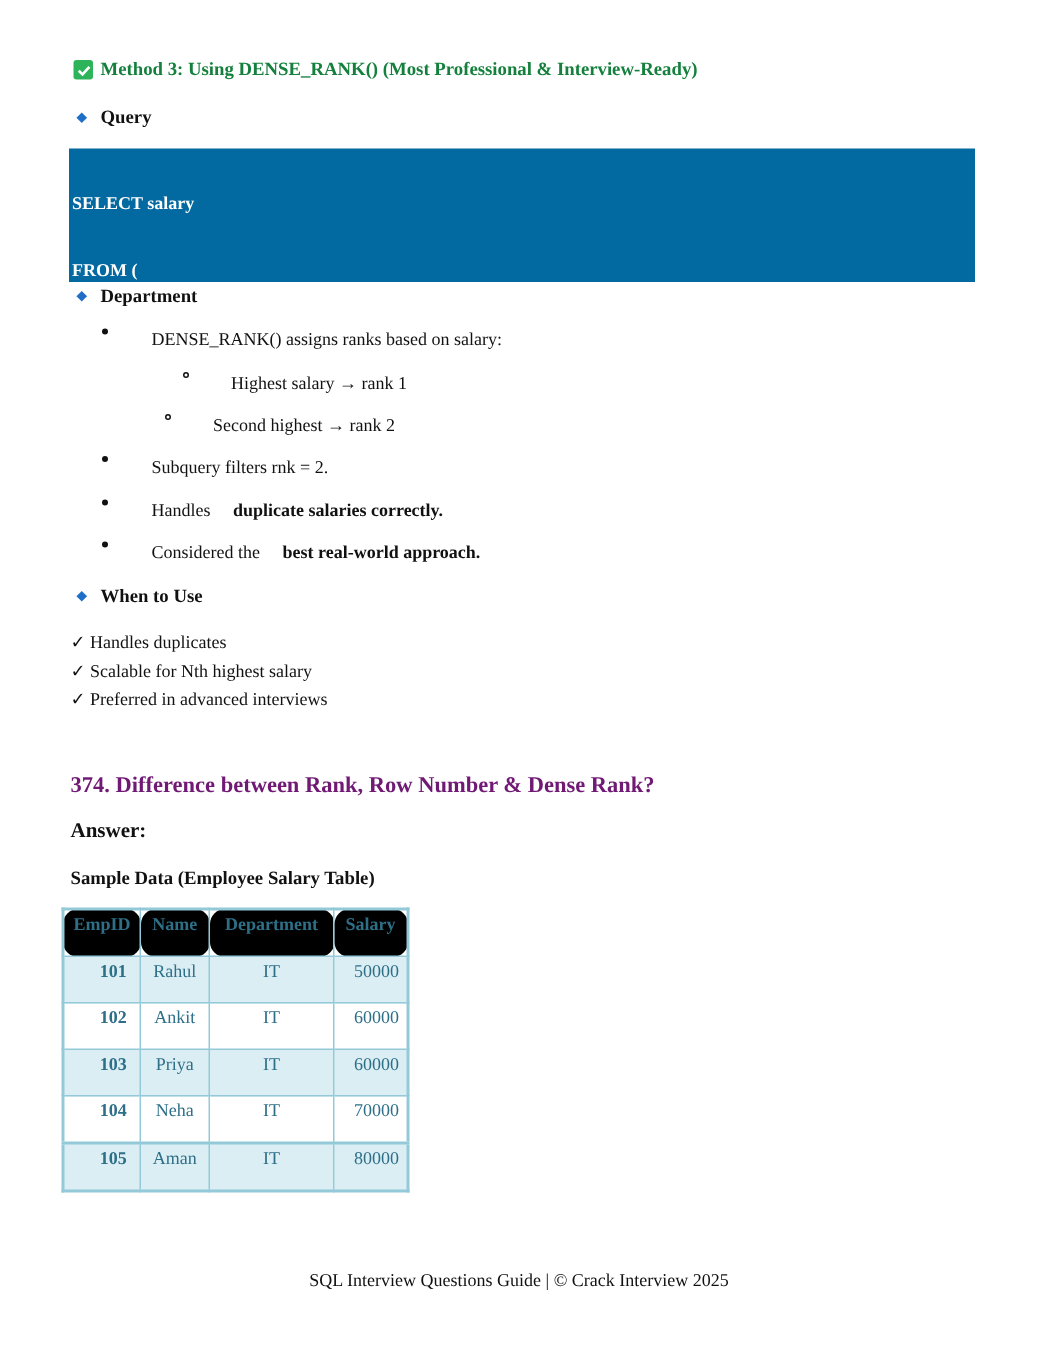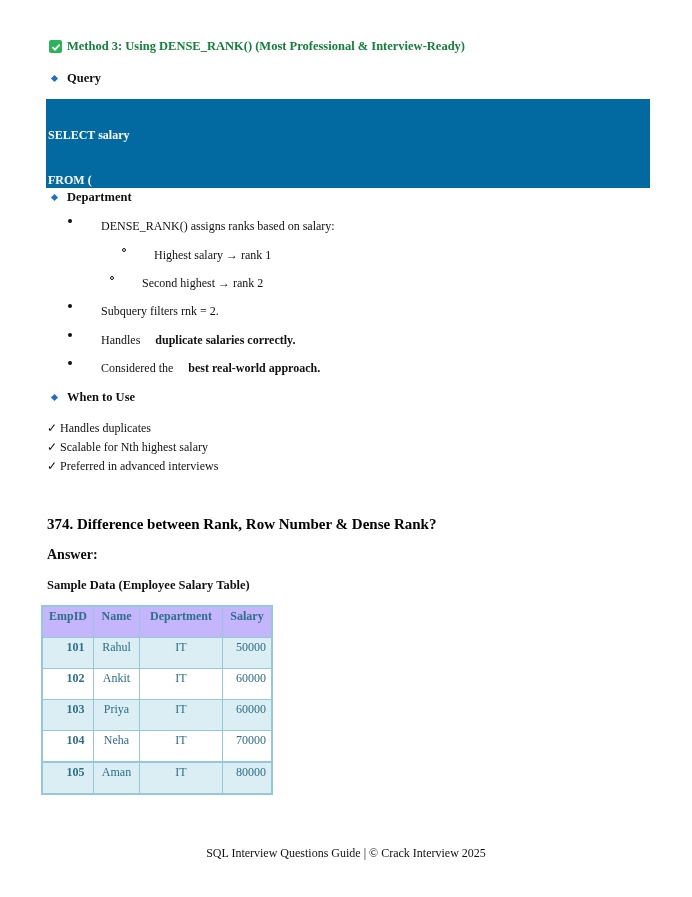--- a/index.html
+++ b/index.html
@@ -33,34 +33,34 @@
     font-family: "Liberation Serif", serif; white-space: pre; padding: 0 2px; box-sizing: border-box;
   }
   .code-line { display: block; }
   .bullet-line {
     font-size: 12px; font-family: "Liberation Serif", serif; display: flex; align-items: flex-start; white-space: nowrap; gap: 12px;
   }
   .dot { width: 4px; height: 4px; background: #111; border-radius: 50%; display: inline-block; margin-right: 17px; }
   .circ { width: 4px; height: 4px; border: 1px solid #111; border-radius: 50%; display: inline-block; margin-right: 16px; box-sizing: border-box; }
   .tick-line { left: 47px; font-size: 12px; font-family: "Liberation Serif", serif; white-space: nowrap; }
   .q-title {
-    left: 47px; top: 516px; font-size: 15px; font-weight: bold; color: #000000;
+    left: 47px; top: 516px; font-size: 15px; font-weight: bold; color: #701a75;
     font-family: "Liberation Serif", serif; white-space: nowrap;
   }
   .answer { left: 47px; top: 547px; font-size: 14px; font-weight: bold; font-family: "Liberation Serif", serif; }
   .sample { left: 47px; top: 578px; font-size: 12.5px; font-weight: bold; font-family: "Liberation Serif", serif; }
   table.emp {
     position: absolute; left: 41px; top: 605px; border-collapse: collapse;
     font-family: "Liberation Serif", serif; font-size: 12px; color: #2e6f88;
     border: 2px solid #93c9d8;
   }
   table.emp th, table.emp td {
     border: 1px solid #93c9d8; height: 28px; padding: 0 5px; text-align: center; vertical-align: top; padding-top: 2px;
   }
-  table.emp th { font-weight: bold; color: #2e6f88; background: #c4b5fd; }
+  table.emp th { font-weight: bold; color: #2e6f88; background: #000000; border-radius: 10px; }
   table.emp td.id { font-weight: bold; padding-left: 20px; }
   table.emp td.sal { text-align: right; }
   table.emp tr.alt td { background: #dbeef4; }
   .footer { left: 0; width: 692px; top: 846px; text-align: center; font-size: 12px; font-family: "Liberation Serif", serif; }
 </style>
 </head>
 <body>
 
 <div class="abs method-title">
   <span class="check-box">

